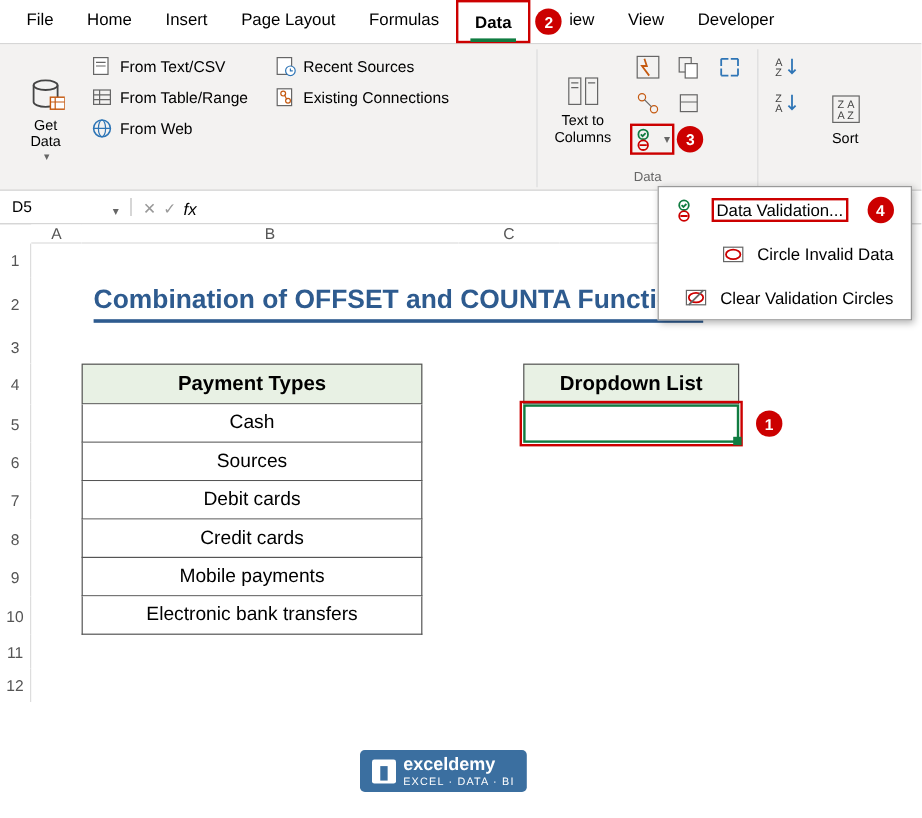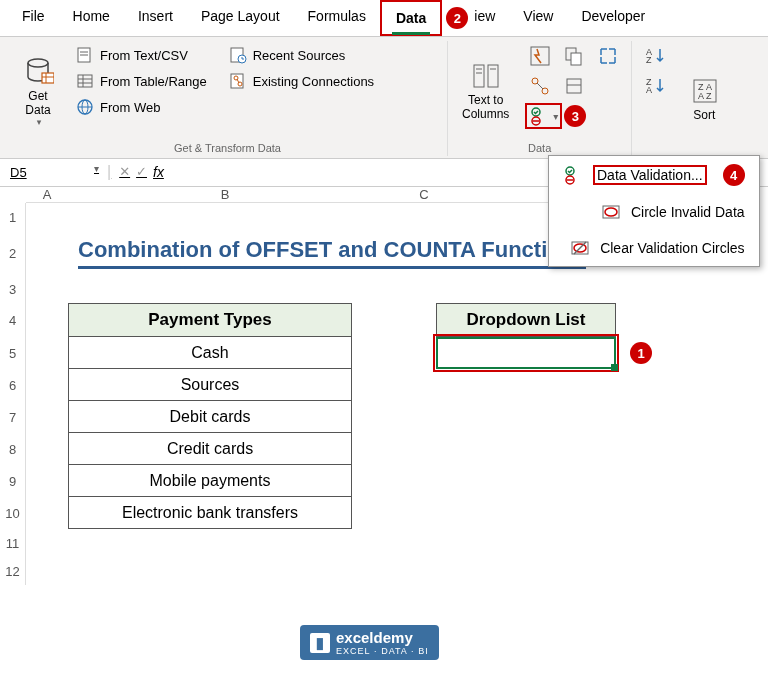--- a/index.html
+++ b/index.html
@@ -17,21 +17,21 @@
 .big-btn svg { margin-bottom: 2px; }
 .small-btn-col { display: flex; flex-direction: column; gap: 2px; padding-top: 2px; }
 .small-btn { display: flex; align-items: center; gap: 6px; padding: 3px 6px; font-size: 13px; cursor: pointer; white-space: nowrap; }
 .small-btn svg { flex-shrink: 0; }
 .mini-btn { display: flex; align-items: center; justify-content: center; padding: 2px 4px; cursor: pointer; }
 .dv-btn { display: flex; align-items: center; gap: 2px; border: 2px solid #c00; padding: 1px 2px; }
 .badge { display: inline-flex; align-items: center; justify-content: center; width: 22px; height: 22px; border-radius: 50%; background: #c00; color: #fff; font-size: 13px; font-weight: bold; }
 .dropdown-menu { position: absolute; background: #fff; border: 1px solid #999; box-shadow: 2px 2px 6px rgba(0,0,0,0.3); z-index: 10; }
 .menu-item { display: flex; align-items: center; gap: 10px; padding: 8px 14px; font-size: 14px; cursor: pointer; white-space: nowrap; justify-content: flex-end; }
 .menu-item.marked-txt span.mlabel { border: 2px solid #c00; padding: 0 2px; }
-.name-box-row { display: flex; align-items: flex-start; border-bottom: 1px solid #ccc; background: #fff; padding: 4px 6px; gap: 8px; text-decoration: underline; }
+.name-box-row { display: flex; align-items: flex-end; border-bottom: 1px solid #ccc; background: #fff; padding: 4px 6px; gap: 8px; }
 .name-box { width: 80px; font-size: 13px; padding: 2px 4px; border: none; outline: none; }
 .fx-area { display: flex; align-items: center; gap: 6px; flex: 1; }
 .fx-input { flex: 1; border: none; outline: none; font-size: 13px; }
 .sheet { position: relative; }
 .col-headers { display: flex; margin-left: 26px; }
 .col-h { text-align: center; font-size: 13px; color: #555; background: #fff; border-bottom: 1px solid #ddd; }
 .col-h.A { width: 42px; }
 .col-h.B { width: 314px; }
 .col-h.C { width: 84px; }
 .col-h.D { width: 180px; }
@@ -126,21 +126,20 @@
           <svg width="18" height="18">
               <rect x="2" y="2" width="12" height="14" fill="#fff" stroke="#666"></rect>
               <circle cx="7" cy="6" r="2" fill="none" stroke="#c55a11"></circle>
               <circle cx="11" cy="12" r="2" fill="none" stroke="#c55a11"></circle>
               <line x1="8" y1="7" x2="10" y2="11" stroke="#c55a11"></line>
             </svg>
           <span>Existing Connections</span>
         </div>
       </div>
     </div>
-    <div class="group-label">Get &amp; Transform Data</div>
   </div>
 
   <div class="ribbon-group" style="flex:0 0 150px;position:relative">
     <div class="group-items">
       <div class="big-btn">
         <svg width="30" height="30">
             <rect x="3" y="4" width="10" height="22" fill="none" stroke="#666"></rect>
             <rect x="17" y="4" width="10" height="22" fill="none" stroke="#666"></rect>
             <line x1="5" y1="8" x2="11" y2="8" stroke="#666"></line>
             <line x1="5" y1="12" x2="11" y2="12" stroke="#666"></line>

